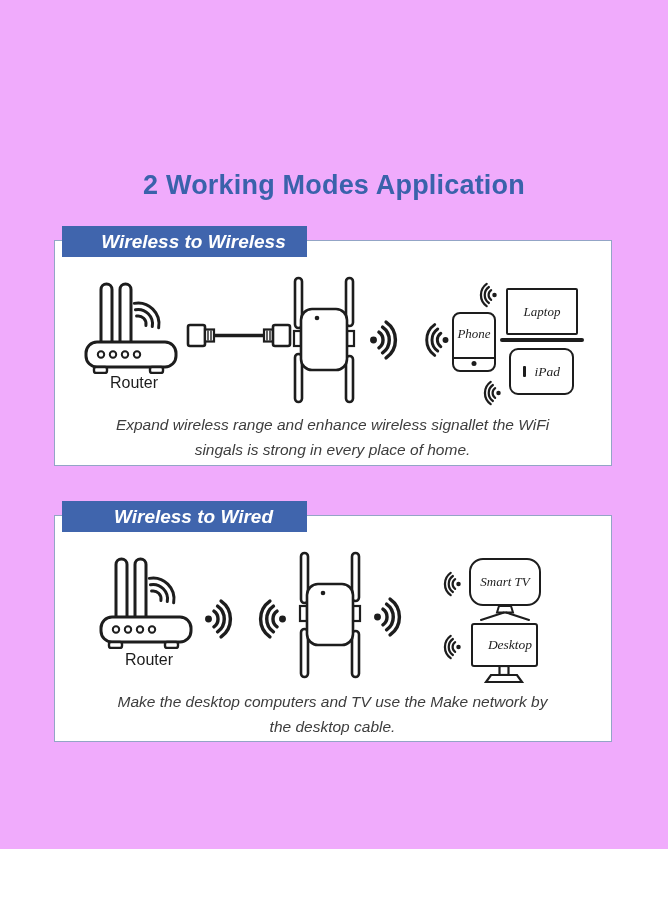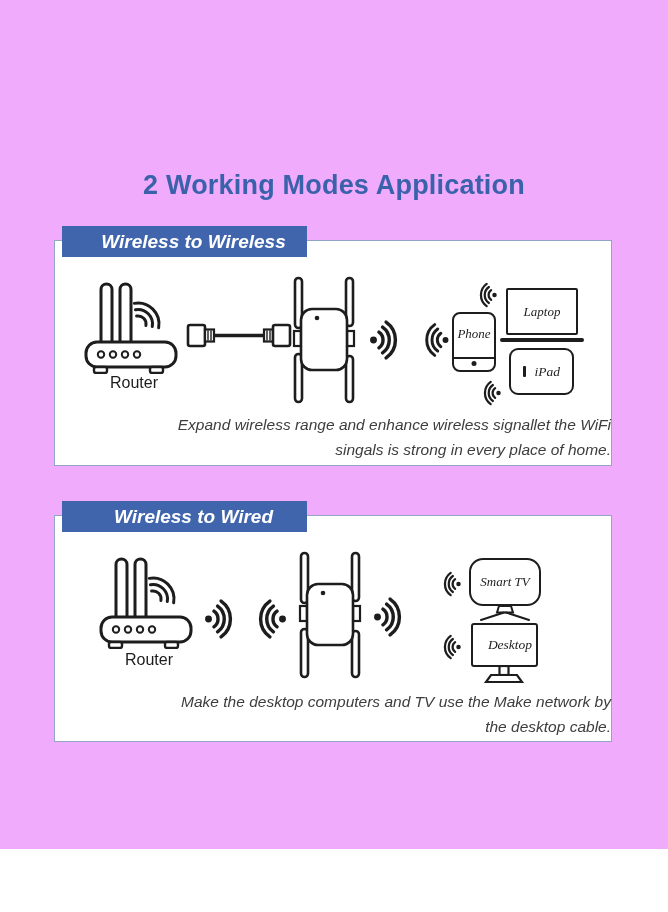--- a/index.html
+++ b/index.html
@@ -40,21 +40,21 @@
     width:5px;height:5px;border-radius:50%;background:#1d1d1d;}
   .laptop{left:506px;top:288px;width:72px;height:47px;border-radius:2px;}
   .laptop-base{position:absolute;left:500px;top:338px;width:84px;height:4px;
     background:#1d1d1d;border-radius:2px;z-index:2;}
   .ipad{left:509px;top:340px;width:65px;height:47px;border-radius:9px;margin-top:8px;}
   .ipad-bar{display:inline-block;width:2.5px;height:11px;background:#1d1d1d;
     margin-right:9px;border-radius:1px;}
   .tv{left:469px;top:558px;width:72px;height:48px;border-radius:14px;}
   .desktop{left:471px;top:623px;width:67px;height:44px;border-radius:3px;padding-left:11px;}
   .caption{
-    position:absolute;left:54px;width:557px;text-align:right;font-style:italic;
+    position:absolute;left:54px;width:557px;text-align:center;font-style:italic;
     font-size:15.5px;color:#3d3d3d;line-height:25px;z-index:2;
   }
   .cap1{top:412px;}
   .cap2{top:689px;}
   .flip{transform:scaleX(-1);}
   svg{display:block;}
 </style>
 </head>
 <body>
 

